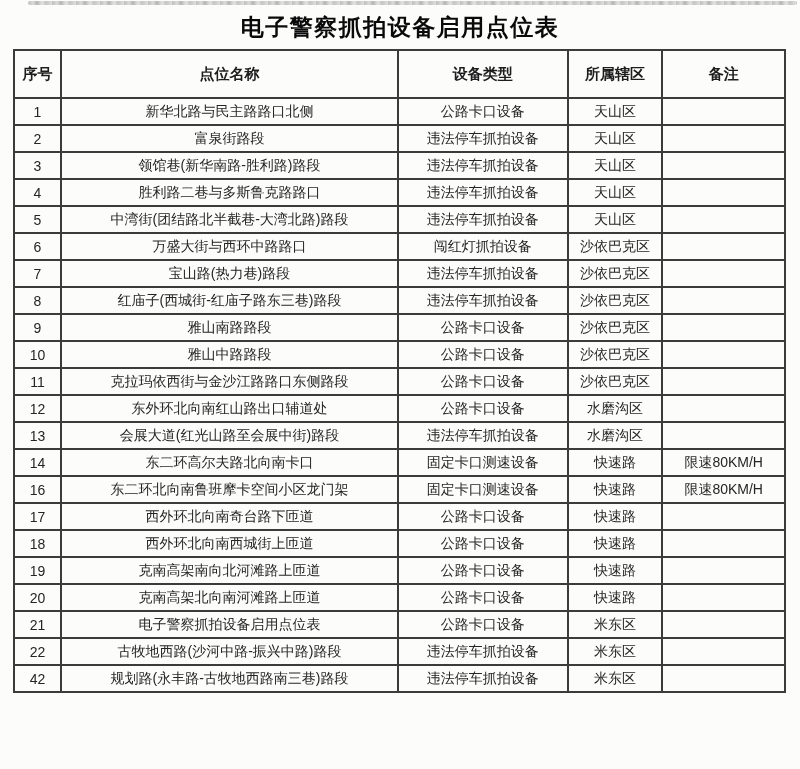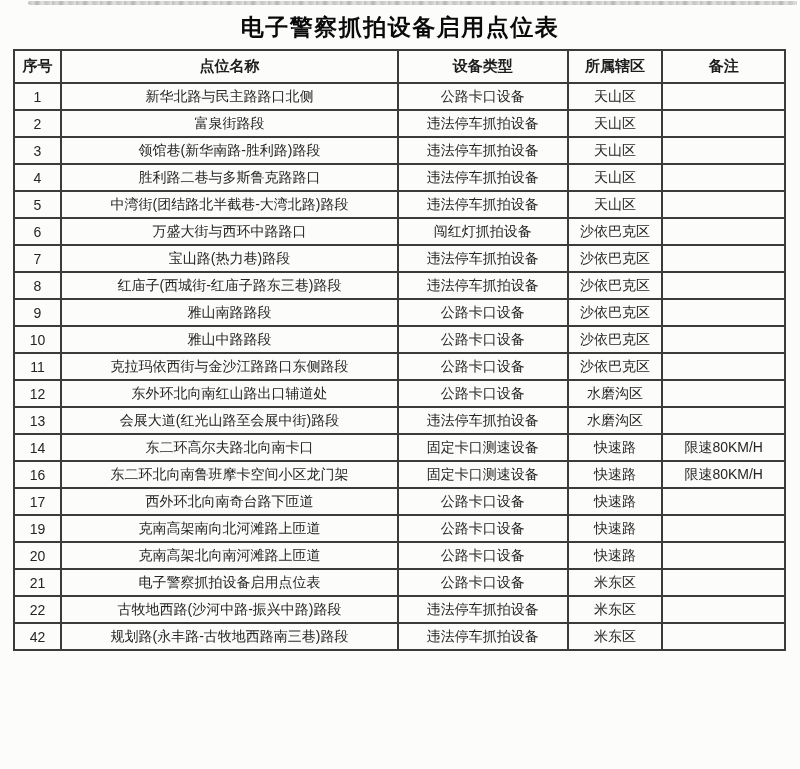--- a/index.html
+++ b/index.html
@@ -49,21 +49,21 @@
   .points-table th,
   .points-table td {
     border: 2px solid #3b3b3b;
     text-align: center;
     vertical-align: middle;
     padding: 1px 4px;
     overflow: hidden;
     white-space: nowrap;
   }
   .points-table th {
-    height: 33px;
+    height: 48px;
     font-size: 15px;
     font-weight: 700;
     color: #1d1d1d;
   }
   .points-table td {
     height: 27px;
     font-size: 14px;
     font-weight: 500;
     color: #252525;
   }
@@ -204,20 +204,27 @@
         <td>限速80KM/H</td>
       </tr>
       <tr>
         <td>17</td>
         <td>西外环北向南奇台路下匝道</td>
         <td>公路卡口设备</td>
         <td>快速路</td>
         <td></td>
       </tr>
       <tr>
+        <td>18</td>
+        <td>西外环北向南西城街上匝道</td>
+        <td>公路卡口设备</td>
+        <td>快速路</td>
+        <td></td>
+      </tr>
+      <tr>
         <td>19</td>
         <td>克南高架南向北河滩路上匝道</td>
         <td>公路卡口设备</td>
         <td>快速路</td>
         <td></td>
       </tr>
       <tr>
         <td>20</td>
         <td>克南高架北向南河滩路上匝道</td>
         <td>公路卡口设备</td>

